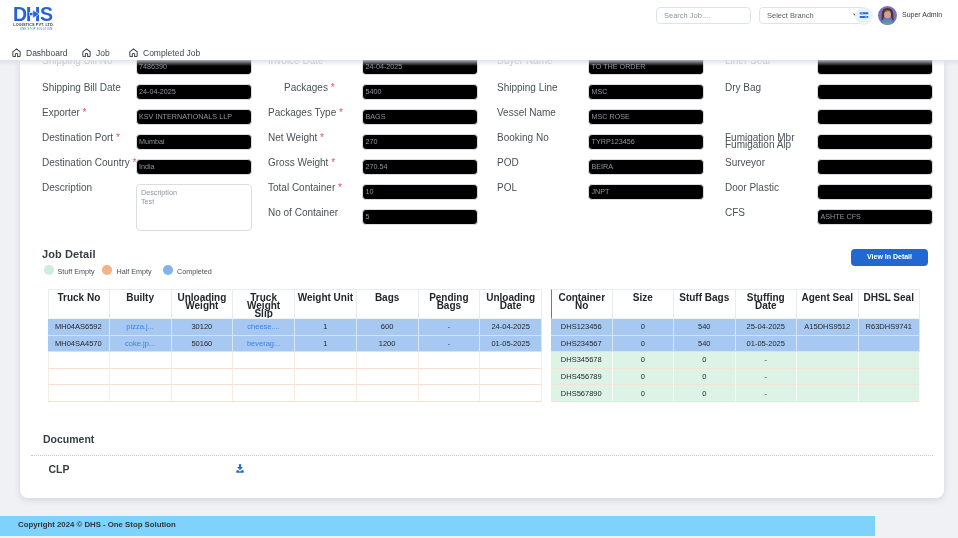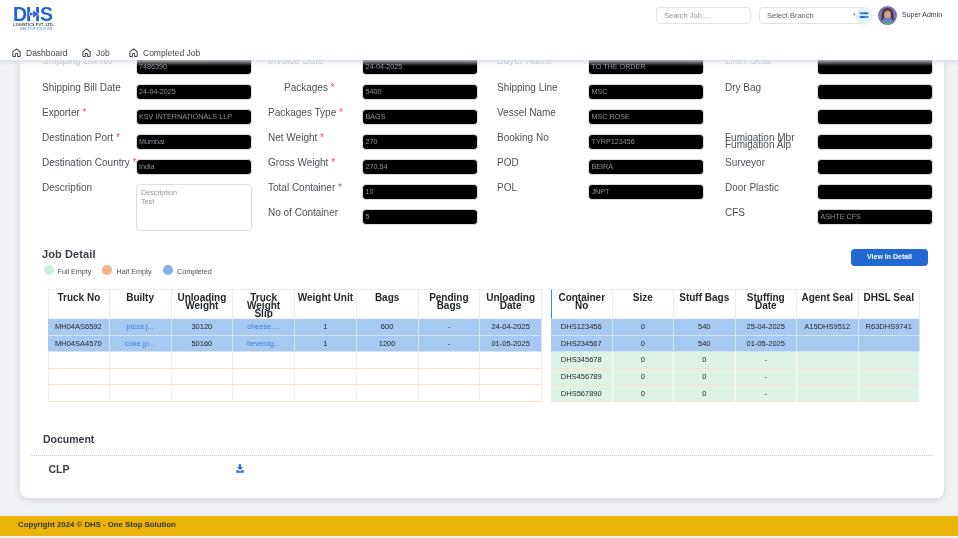--- a/index.html
+++ b/index.html
@@ -37,21 +37,21 @@
   #jobtable th.gap, #jobtable td.gap { border:none; background:#fff; }
   #jobtable td { height:16.6px; color:#23272b; }
   td.b { background:#a7c8f1; border-right:1px solid rgba(255,255,255,0.55); border-bottom:1px solid rgba(255,255,255,0.5); }
   td.e { background:#fff; border-right:1px solid #f7ece5; border-bottom:1px solid #f7e1d3; }
   td.e.first { border-left:1px solid #f7ece5; }
   td.g { background:#dcf3e6; border-right:1px solid rgba(255,255,255,0.8); border-bottom:1px solid #f5e2d5; }
   td .lnk { color:#3f82e4; }
 
   
   
-  #footer { position:absolute; left:0; top:515.5px; width:958px; height:20px; background:#eab308; }
+  #footer { position:absolute; left:0; top:515.5px; width:875px; height:20px; background:#7dd3fc; }
   #footer div { position:absolute; left:18px; top:4.5px; font-size:7.8px; font-weight:bold; color:#30353a; }
 </style>
 </head>
 <body>
 <div id="page">
   <div id="topbar"></div>
 
   <svg class="abs" style="left:13px;top:5px;" width="42" height="26" viewBox="0 0 42 26">
     <text x="0" y="16.2" font-family="Liberation Sans" font-size="19.5" font-weight="bold" fill="#2563d6">D</text>
     <rect x="14.2" y="2" width="2.9" height="14.2" fill="#2563d6"></rect>
@@ -152,21 +152,21 @@
     <div class="inp" style="left:817px;top:124px;"></div>
     <div class="lbl" style="left:268px;top:149.0px;">No of Container</div>
     <div class="inp" style="left:362px;top:149px;">5</div>
     <div class="lbl" style="left:725px;top:149.0px;">CFS</div>
     <div class="inp" style="left:817px;top:149px;">ASHTE CFS</div>
     <div class="lbl" style="left:42px;top:124.0px;">Description</div>
     <div class="tarea" style="left:135.5px;top:123.5px;">Description<br>Test</div>
 
     <div class="abs" style="left:42px;top:187.6px;font-size:11px;font-weight:bold;color:#383e44;letter-spacing:0.1px;">Job Detail</div>
     <div class="dot" style="left:44px;top:205px;background:#cdeedd;"></div>
-    <div class="legtxt" style="left:57.5px;top:206.5px;">Full Empty</div>
+    <div class="legtxt" style="left:57.5px;top:206.5px;">Stuff Empty</div>
     <div class="dot" style="left:102px;top:205px;background:#f2b387;"></div>
     <div class="legtxt" style="left:116.5px;top:206.5px;">Half Empty</div>
     <div class="dot" style="left:163px;top:205px;background:#84b3ec;"></div>
     <div class="legtxt" style="left:177px;top:206.5px;">Completed</div>
     <div id="viewbtn">View In Detail</div>
     <table id="jobtable">
       <colgroup>
           <col style="width:61.75px;">
           <col style="width:61.75px;">
           <col style="width:61.75px;">

